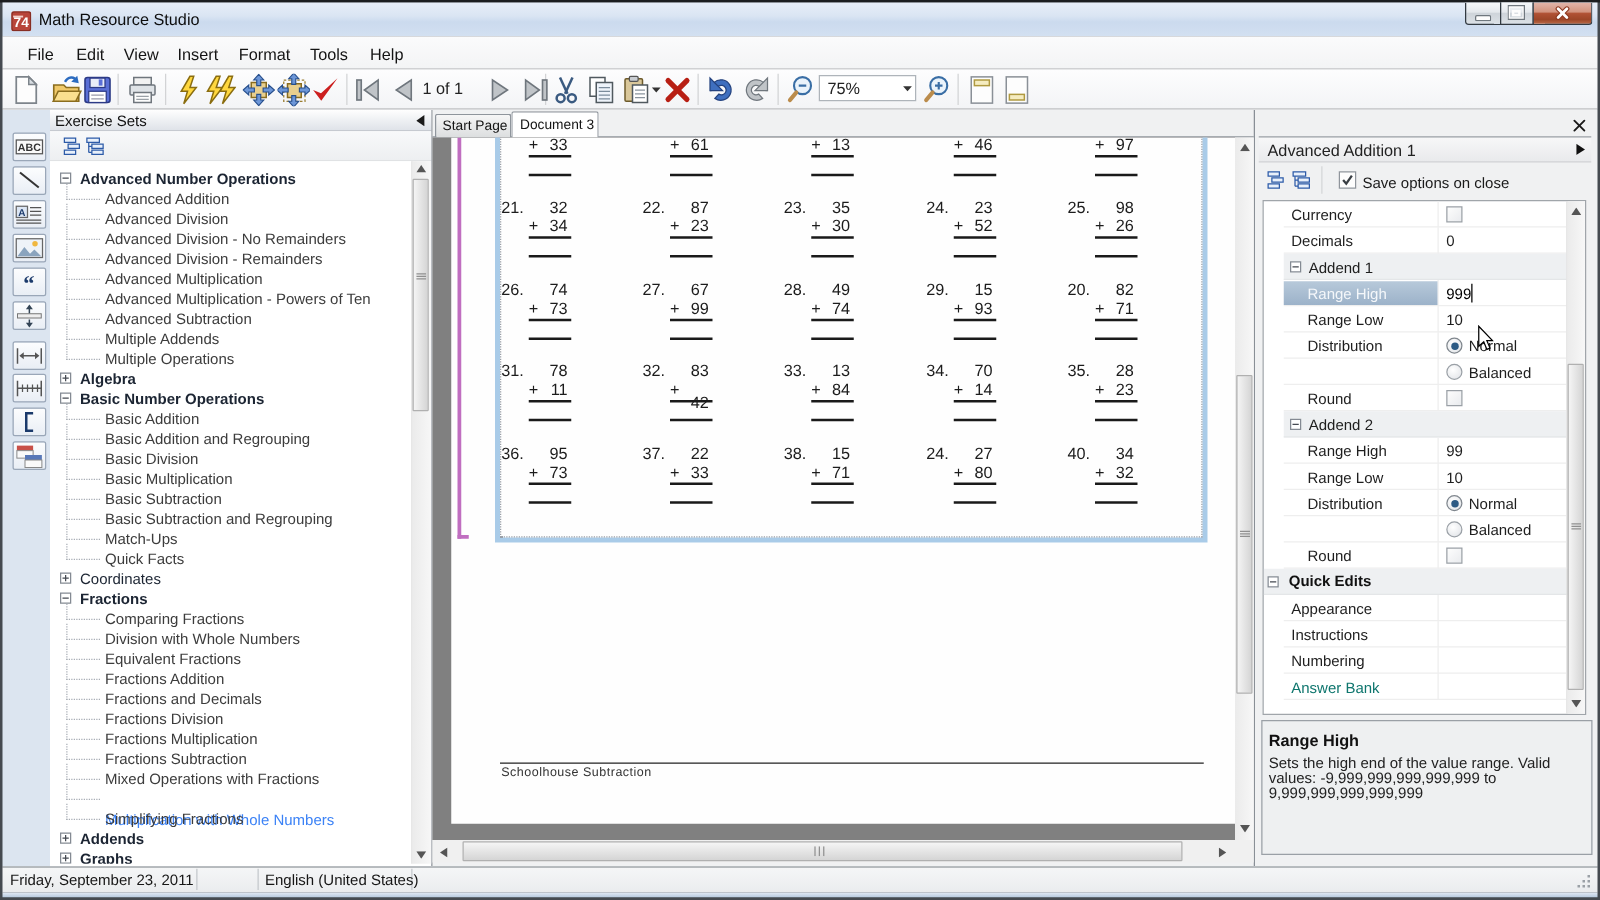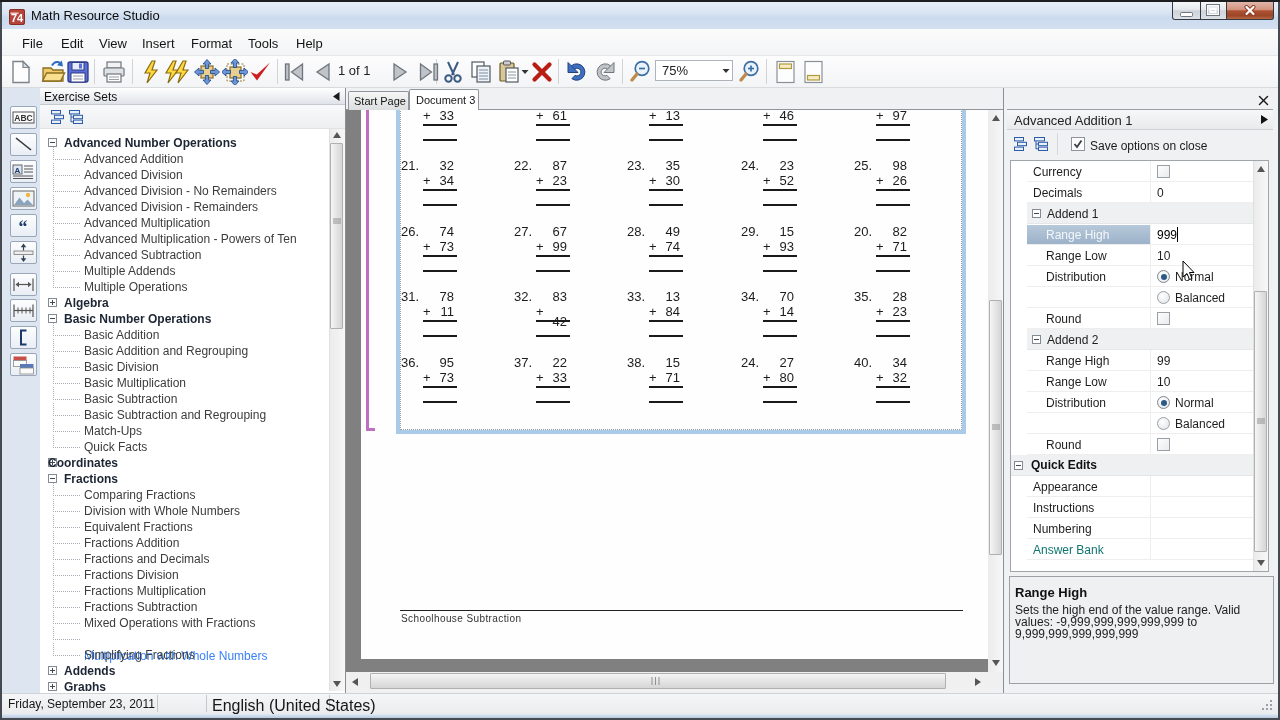--- a/index.html
+++ b/index.html
@@ -365,21 +365,21 @@
 <div class="abs" style="left:13px;top:302px;width:27px;height:1px;border-top:1px dotted #a8adb5"></div>
 <div class="abs" style="left:13px;top:290px;width:1px;height:13px;border-left:1px dotted #a8adb5"></div>
 <div class="txt" style="left:44px;top:295px;color:#3c3c3c">Match-Ups</div>
 <div class="abs" style="left:13px;top:318px;width:27px;height:1px;border-top:1px dotted #a8adb5"></div>
 <div class="abs" style="left:13px;top:306px;width:1px;height:13px;border-left:1px dotted #a8adb5"></div>
 <div class="txt" style="left:44px;top:311px;color:#3c3c3c">Quick Facts</div>
 <div class="pm" style="left:8px;top:329px">
       <i class="pmh"></i>
       <i class="pmv"></i>
     </div>
-<div class="txt" style="left:8px;top:327px;font-weight:bold;color:#1c2533">Coordinates</div>
+<div class="txt" style="left:24px;top:327px;font-weight:normal;color:#1c2533">Coordinates</div>
 <div class="pm" style="left:8px;top:345px">
       <i class="pmh"></i>
     </div>
 <div class="txt" style="left:24px;top:343px;font-weight:bold;color:#1c2533">Fractions</div>
 <div class="abs" style="left:13px;top:366px;width:27px;height:1px;border-top:1px dotted #a8adb5"></div>
 <div class="abs" style="left:13px;top:354px;width:1px;height:13px;border-left:1px dotted #a8adb5"></div>
 <div class="txt" style="left:44px;top:359px;color:#3c3c3c">Comparing Fractions</div>
 <div class="abs" style="left:13px;top:382px;width:27px;height:1px;border-top:1px dotted #a8adb5"></div>
 <div class="abs" style="left:13px;top:370px;width:1px;height:13px;border-left:1px dotted #a8adb5"></div>
 <div class="txt" style="left:44px;top:375px;color:#3c3c3c">Division with Whole Numbers</div>
@@ -760,21 +760,21 @@
 <div class="abs" style="left:1009px;top:576px;width:265px;height:108px;background:#eef0f1;border:1px solid #9aa0a6;"></div>
 <div class="txt" style="left:1015px;top:585px;font-size:13px;color:#111;font-weight:bold;">Range High</div>
 <div class="txt" style="left:1015px;top:603px;font-size:12px;color:#222;">Sets the high end of the value range. Valid</div>
 <div class="txt" style="left:1015px;top:615px;font-size:12px;color:#222;">values: -9,999,999,999,999,999 to</div>
 <div class="txt" style="left:1015px;top:627px;font-size:12px;color:#222;">9,999,999,999,999,999</div>
 <div class="abs" style="left:2px;top:693px;width:1276px;height:21px;background:linear-gradient(180deg,#f5f6f7,#eaecee);border-top:1px solid #d0d3d6;"></div>
 <div class="txt" style="left:8px;top:697px;font-size:12px;color:#161616;">Friday, September 23, 2011</div>
 <div class="abs" style="left:157px;top:695px;width:1px;height:17px;background:#c4c8cc;"></div>
 <div class="abs" style="left:206px;top:695px;width:1px;height:17px;background:#c4c8cc;"></div>
 <div class="abs" style="left:329px;top:695px;width:1px;height:17px;background:#c4c8cc;"></div>
-<div class="txt" style="left:212px;top:697px;font-size:16px;color:#161616;">English (United States)</div>
+<div class="txt" style="left:212px;top:697px;font-size:12px;color:#161616;">English (United States)</div>
 <svg class="abs" style="left:1261px;top:699px" width="12" height="12" viewBox="0 0 12 12">
     <g fill="#9aa0a6">
       <rect x="9" y="9" width="2" height="2"></rect>
       <rect x="9" y="5" width="2" height="2"></rect>
       <rect x="9" y="1" width="2" height="2"></rect>
       <rect x="5" y="9" width="2" height="2"></rect>
       <rect x="5" y="5" width="2" height="2"></rect>
       <rect x="1" y="9" width="2" height="2"></rect>
     </g>
   </svg>

